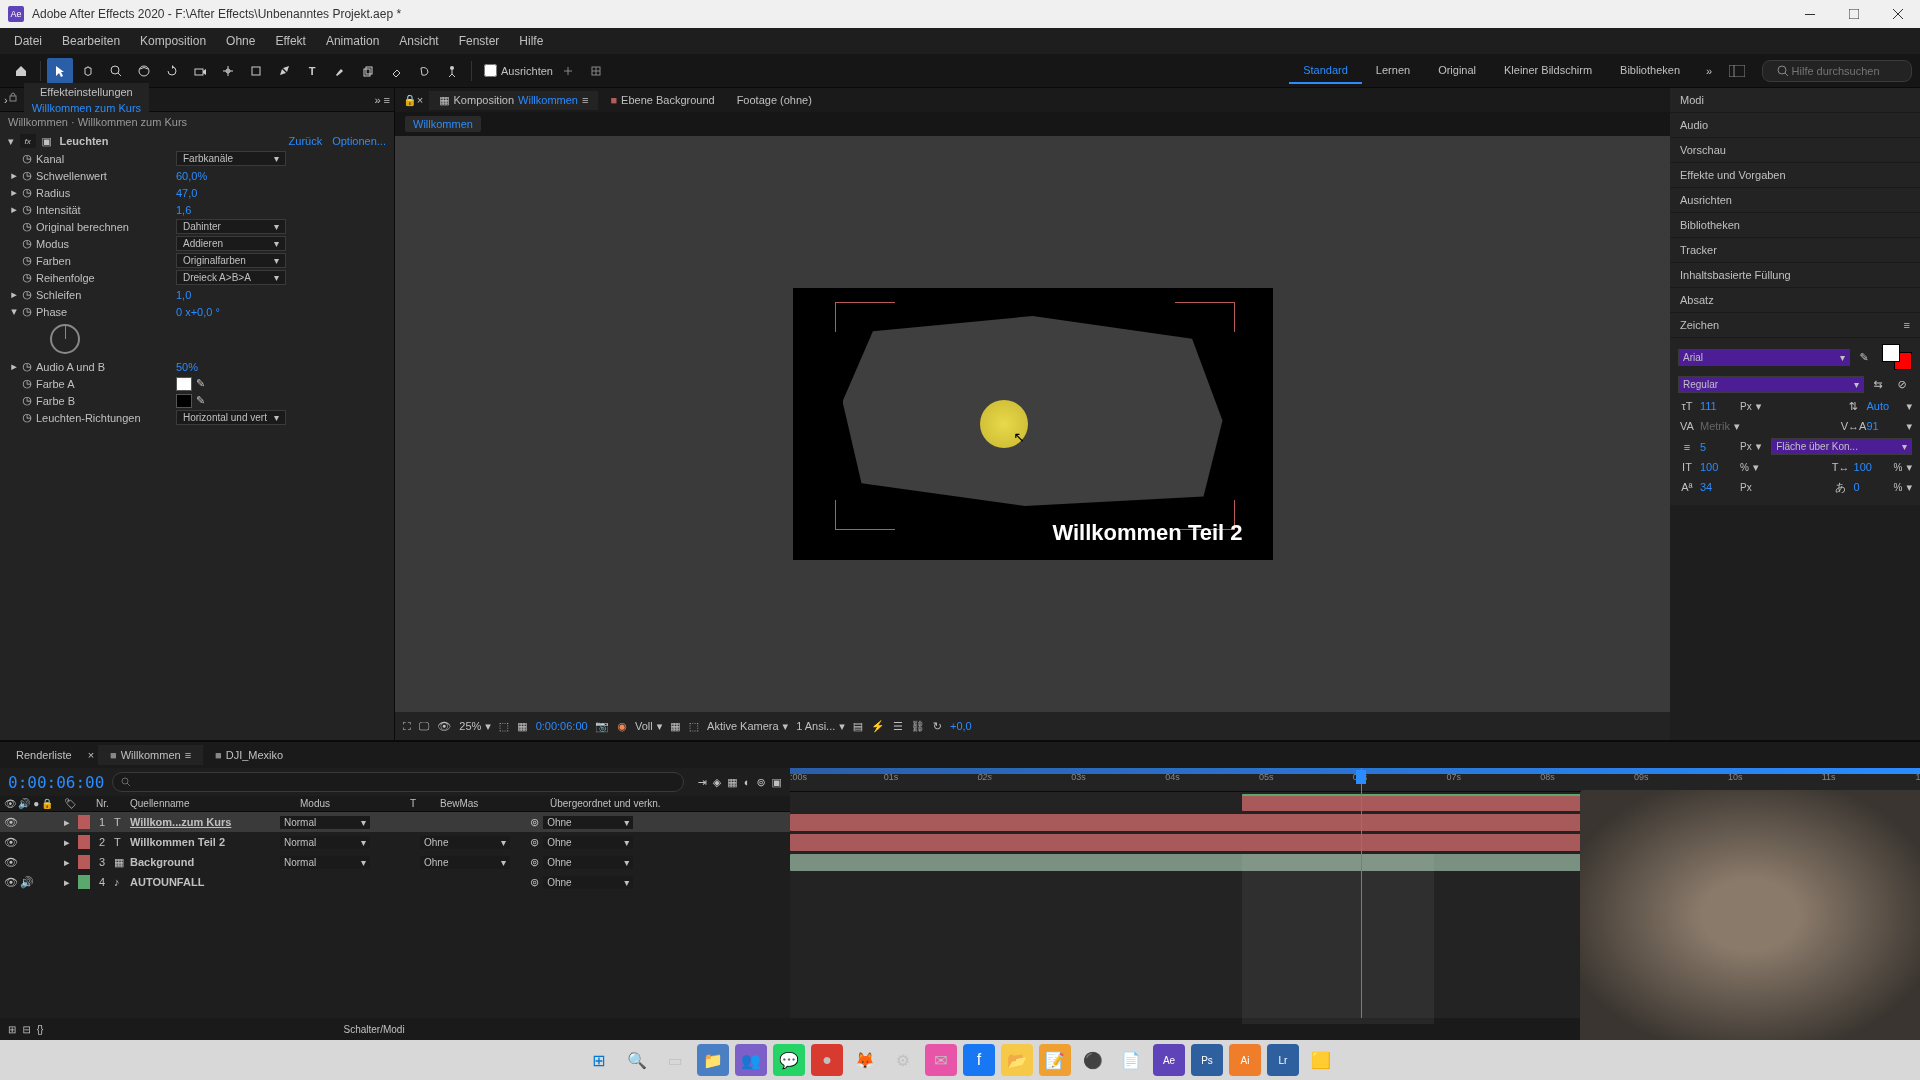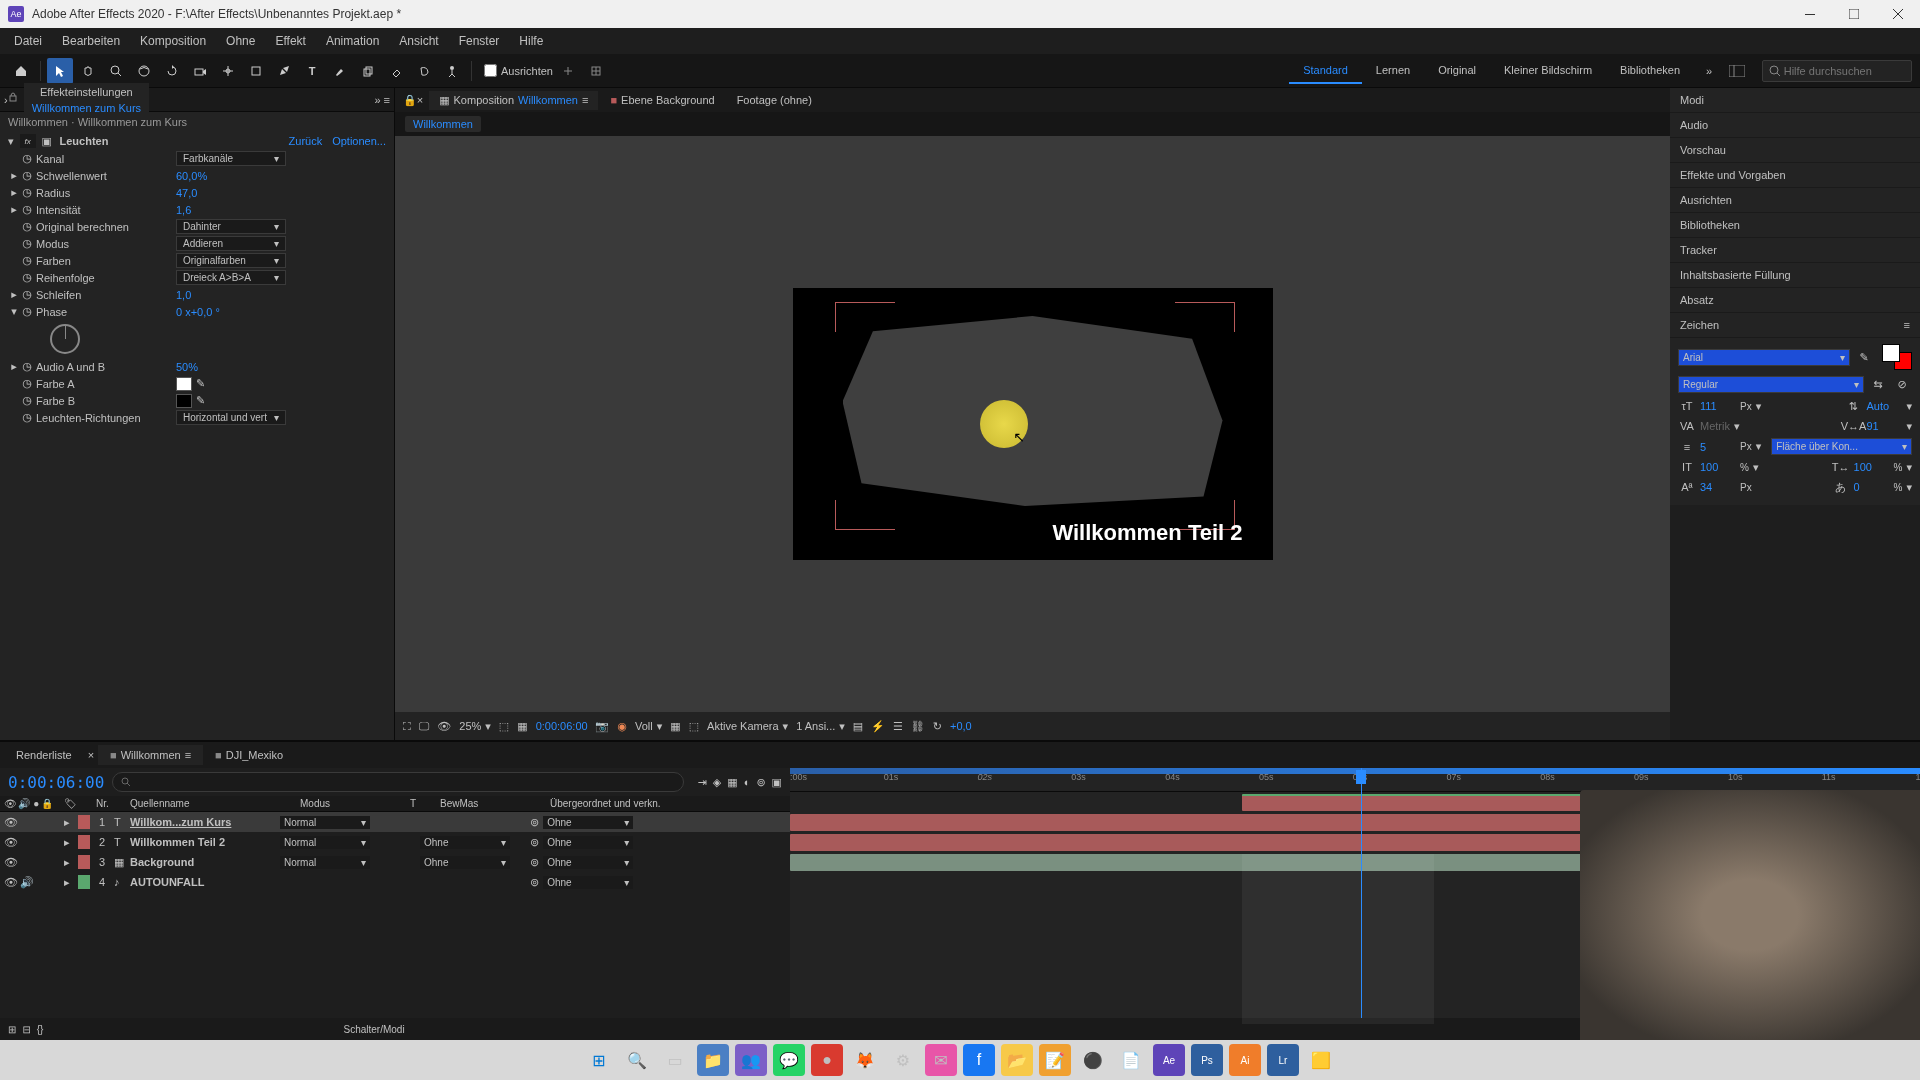--- a/index.html
+++ b/index.html
@@ -18,21 +18,21 @@
 
 
 .tool-bar { height: 34px; background: #161616; display: flex; align-items: center; padding: 0 8px; gap: 2px; border-bottom: 1px solid #0a0a0a; }
 .tool-bar .tool-btn { width: 26px; height: 26px; display: flex; align-items: center; justify-content: center; cursor: pointer; border-radius: 2px; }
 .tool-bar .tool-btn.active { background: #2a5fa8; }
 .tool-bar .sep { width: 1px; height: 20px; background: #333; margin: 0 4px; }
 .tool-bar .check-label { display: flex; align-items: center; gap: 4px; font-size: 11px; margin-left: 6px; }
 .tool-bar .ws-tabs { margin-left: auto; display: flex; gap: 0; }
 .tool-bar .ws-tab { padding: 6px 14px; font-size: 11px; cursor: pointer; }
 .tool-bar .ws-tab.active { color: #2a8cff; border-bottom: 2px solid #2a8cff; }
-.tool-bar .search-box { margin-left: 10px; width: 150px; height: 22px; background: #232323; border: 1px solid #3a3a3a; border-radius: 2px; padding: 0 6px; display: flex; align-items: center; gap: 4px; }
+.tool-bar .search-box { margin-left: 10px; width: 150px; height: 22px; background: #232323; border: 1px solid #3a3a3a; border-radius: 8px; padding: 0 14px; display: flex; align-items: center; gap: 4px; }
 .tool-bar .search-box input { background: transparent; border: none; color: #888; font-size: 11px; outline: none; width: 100%; }
 
 
 .main-area { display: flex; height: calc(100% - 28px - 26px - 34px - 300px - 40px); }
 
 
 .panel-left { width: 395px; background: #232323; border-right: 1px solid #0a0a0a; display: flex; flex-direction: column; }
 .panel-tabs { display: flex; align-items: center; height: 24px; background: #1a1a1a; border-bottom: 1px solid #0a0a0a; padding: 0 4px; }
 .panel-tab { padding: 3px 8px; font-size: 11px; display: flex; align-items: center; gap: 4px; flex-direction: column; }
 .panel-tab.active { background: #232323; }
@@ -75,21 +75,21 @@
 .comp-text { position: absolute; bottom: 14px; right: 30px; color: #fff; font-size: 22px; font-weight: bold; }
 .comp-controls { height: 28px; background: #232323; display: flex; align-items: center; padding: 0 8px; gap: 8px; font-size: 11px; }
 .comp-controls .ctrl-item { display: flex; align-items: center; gap: 4px; }
 .comp-controls .ctrl-val { color: #2a8cff; }
 
 
 .panel-right { width: 250px; background: #1e1e1e; display: flex; flex-direction: column; }
 .rp-header { padding: 6px 10px; font-size: 11px; background: #232323; border-bottom: 1px solid #1a1a1a; cursor: pointer; }
 .zeichen-panel { background: #232323; padding: 6px 8px; }
 .zp-row { display: flex; align-items: center; gap: 4px; margin-bottom: 4px; }
-.zp-select { flex: 1; background: #1d4ed8; border: 1px solid #3a3a3a; padding: 2px 4px; font-size: 10px; display: flex; justify-content: space-between; align-items: center; color: #c0c0c0; }
+.zp-select { flex: 1; background: #4c1d95; border: 1px solid #3a3a3a; padding: 2px 4px; font-size: 10px; display: flex; justify-content: space-between; align-items: center; color: #c0c0c0; }
 .zp-icon-btn { width: 20px; height: 20px; display: flex; align-items: center; justify-content: center; }
 .zp-color-swatches { position: relative; width: 30px; height: 26px; margin-left: 4px; }
 .zp-swatch-back { position: absolute; right: 0; bottom: 0; width: 18px; height: 18px; background: #ff0000; border: 1px solid #000; }
 .zp-swatch-front { position: absolute; left: 0; top: 0; width: 18px; height: 18px; background: #fff; border: 1px solid #000; }
 .zp-num { color: #2a8cff; font-size: 11px; width: 36px; }
 .zp-unit { font-size: 10px; }
 .zp-mini-icon { width: 18px; height: 16px; display: flex; align-items: center; justify-content: center; }
 
 
 .timeline-area { height: 300px; background: #1e1e1e; border-top: 2px solid #0a0a0a; display: flex; flex-direction: column; }

